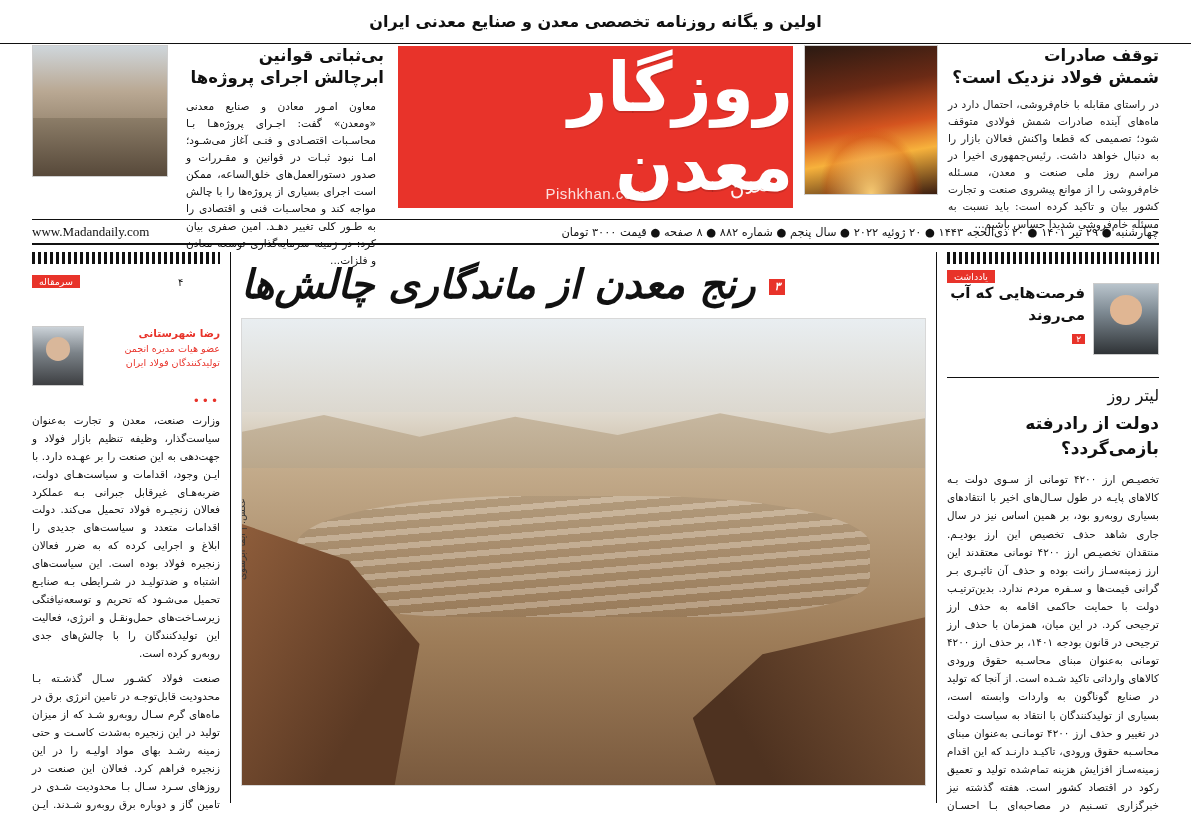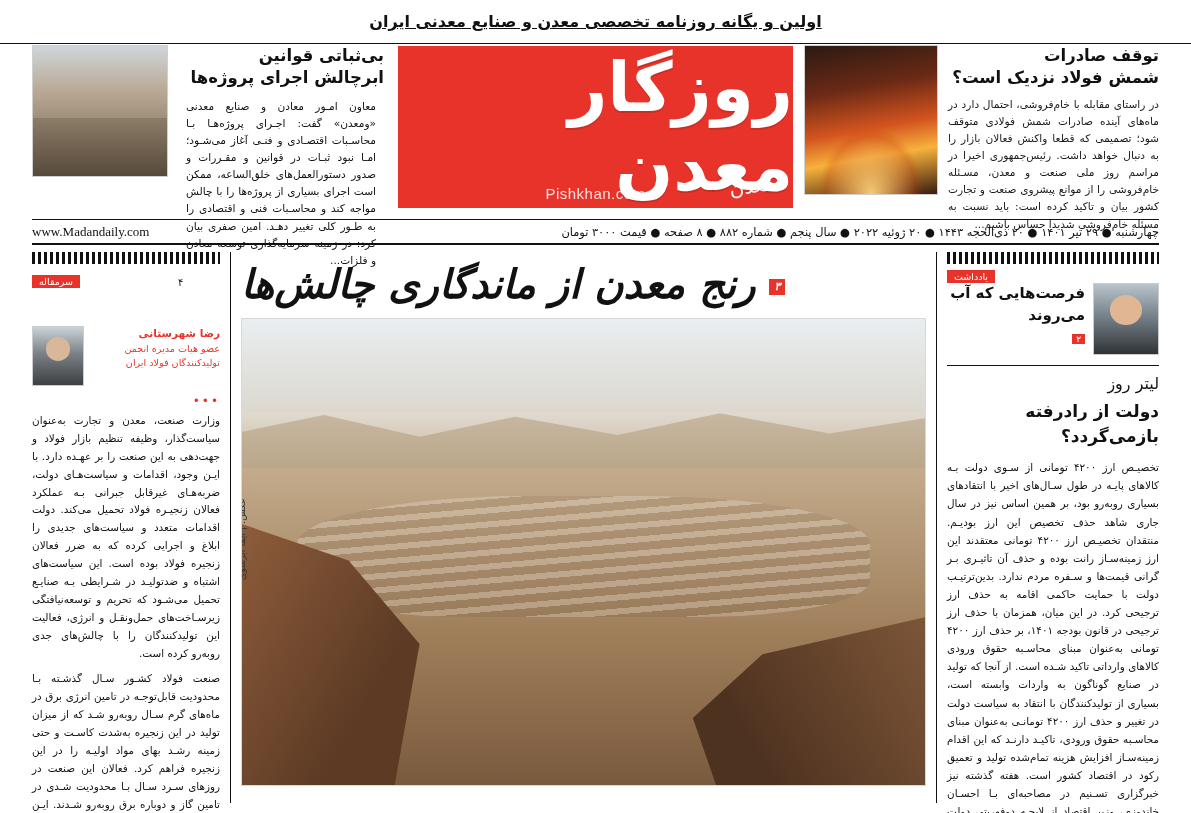--- a/index.html
+++ b/index.html
@@ -12,21 +12,20 @@
     overflow:hidden;
     position:relative;
   }
   .page { position:absolute; inset:0; background:#fff; }
 
   
   .top-strap {
     position:absolute; top:0; left:0; right:0; height:44px;
     display:flex; align-items:center; justify-content:center;
     border-bottom:1px solid #111;
-    text-decoration:underline;
   }
   .top-strap .tagline {
     font-size:16px; font-weight:bold; letter-spacing:0;
     color:#111; direction:rtl;
   }
 
   
   .mh-right {
     position:absolute; top:45px; right:32px; width:355px; height:160px;
     display:flex; flex-direction:row-reverse; gap:10px;
@@ -206,21 +205,21 @@
   .note-head {
     display:flex; flex-direction:row-reverse; justify-content:space-between; align-items:center;
   }
   .tag-red { background:#e8332a; color:#fff; font-size:9.5px; padding:1px 7px; }
   .memo-ribbon{
     height:12px; background:repeating-linear-gradient(90deg,#111 0 3px,#fff 3px 6px);
     margin-bottom:6px;
   }
   .memo {
     display:flex; flex-direction:row-reverse; gap:8px; align-items:flex-start;
-    border-bottom:1px solid #111; padding-bottom:10px; margin-bottom:8px;
+    border-bottom:1px solid #111; padding-bottom:22px; margin-bottom:8px;
   }
   .memo .m-txt { flex:1 1 auto; text-align:right; }
   .memo h4 { margin:0; font-size:15px; line-height:1.45; font-weight:bold; }
   .memo .m-pg { display:inline-block; background:#e8332a; color:#fff; font-size:9px; padding:0 4px; margin-top:6px;}
   .memo .m-face {
     width:66px; height:72px; flex:0 0 66px; border:1px solid #ccc;
     background:linear-gradient(180deg,#b9c4cc 0%,#7e8a93 40%,#2f3336 100%);
     position:relative; overflow:hidden;
   }
   .memo .m-face:after{

